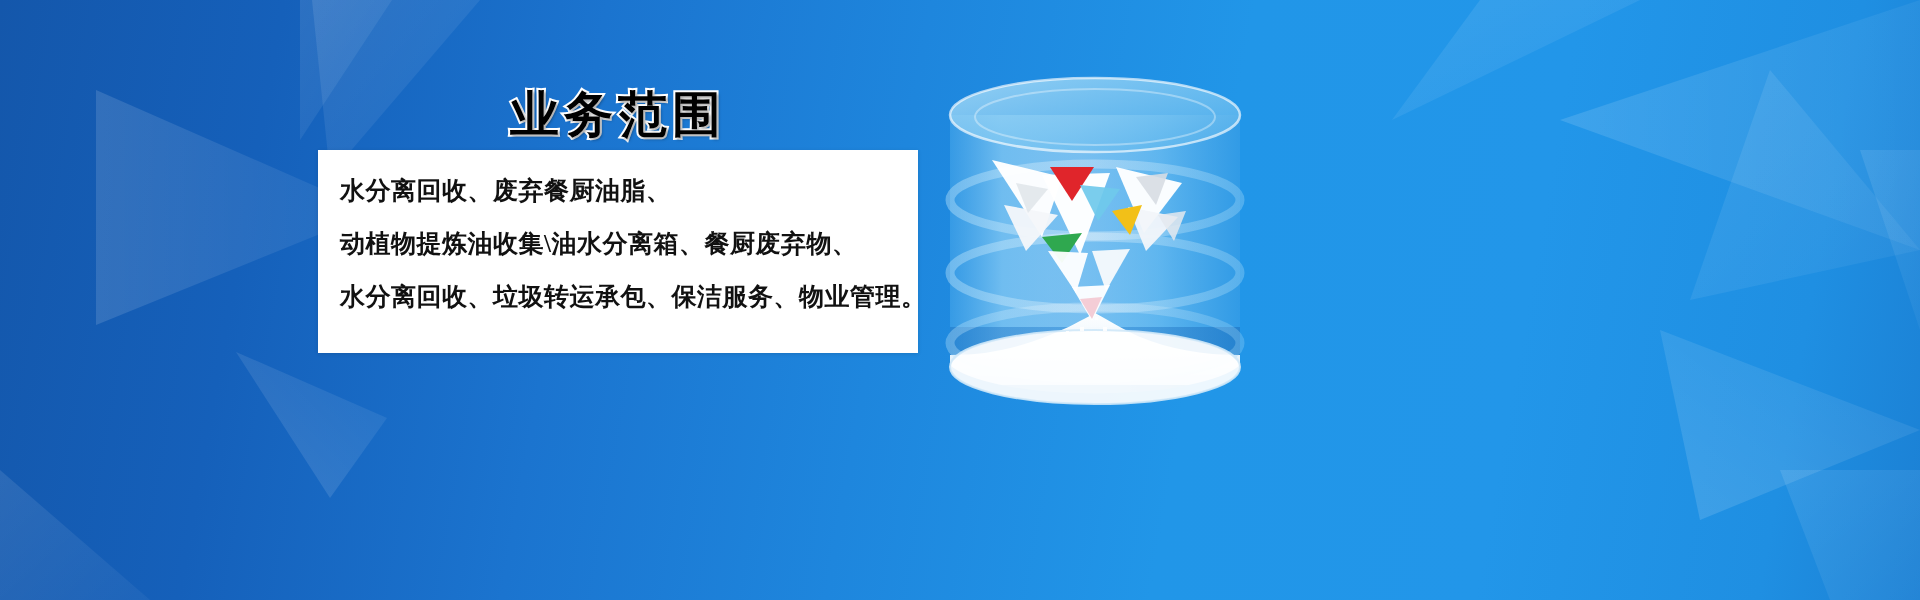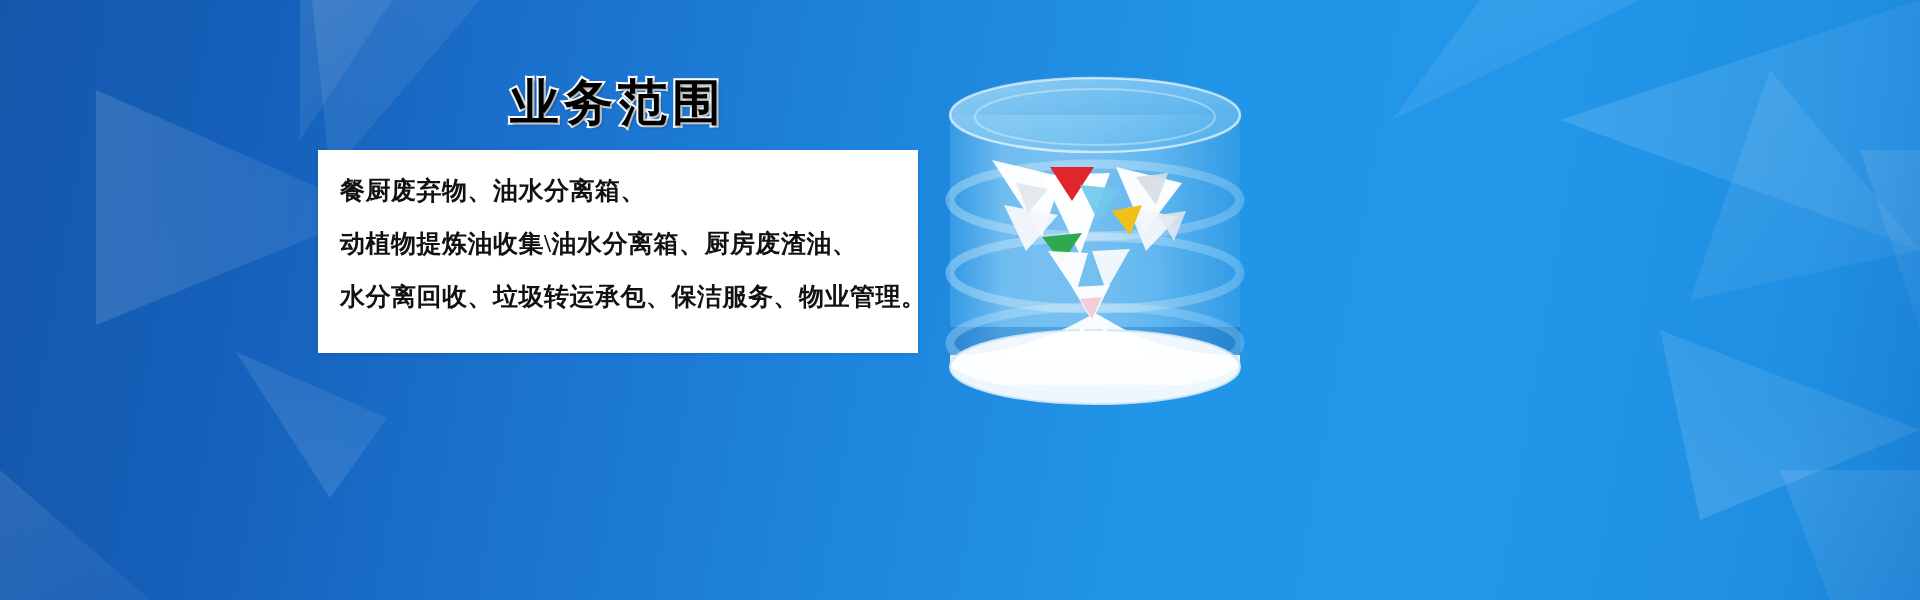--- a/index.html
+++ b/index.html
@@ -31,21 +31,21 @@
     inset: 0;
     width: 100%;
     height: 100%;
     pointer-events: none;
   }
 
   
   .title {
     position: absolute;
     left: 318px;
-    top: 76px;
+    top: 88px;
     width: 600px;
     text-align: center;
     font-size: 49px;
     font-weight: bold;
     letter-spacing: 5px;
     color: #000000;
     -webkit-text-stroke: 4px #ffffff;
     paint-order: stroke fill;
     text-shadow:
       0 0 1px #ffffff,
@@ -123,22 +123,22 @@
     <polygon points="1780,470 1920,470 1920,600 1830,600" fill="url(#triA)"></polygon>
     <polygon points="1860,150 1920,150 1920,330" fill="url(#triA)"></polygon>
 
     <polygon points="0,470 150,600 0,600" fill="url(#triA)"></polygon>
   </svg>
 
   <div class="title">业务范围</div>
 
   <div class="card">
     <div class="card-inner">
-      <div class="card-line">餐厨废弃物、油水分离箱、</div>
-      <div class="card-line">动植物提炼油收集\油水分离箱、厨房废渣油、</div>
+      <div class="card-line">水分离回收、废弃餐厨油脂、</div>
+      <div class="card-line">动植物提炼油收集\油水分离箱、餐厨废弃物、</div>
       <div class="card-line">水分离回收、垃圾转运承包、保洁服务、物业管理。</div>
     </div>
   </div>
 
   <svg class="illustration" viewBox="0 0 330 360" xmlns="http://www.w3.org/2000/svg">
     <defs>
       <linearGradient id="cylBody" x1="0" y1="0" x2="1" y2="0">
         <stop offset="0%" stop-color="#4aa9ea" stop-opacity="0.55"></stop>
         <stop offset="18%" stop-color="#8fd0f6" stop-opacity="0.72"></stop>
         <stop offset="45%" stop-color="#bfe6fb" stop-opacity="0.55"></stop>

